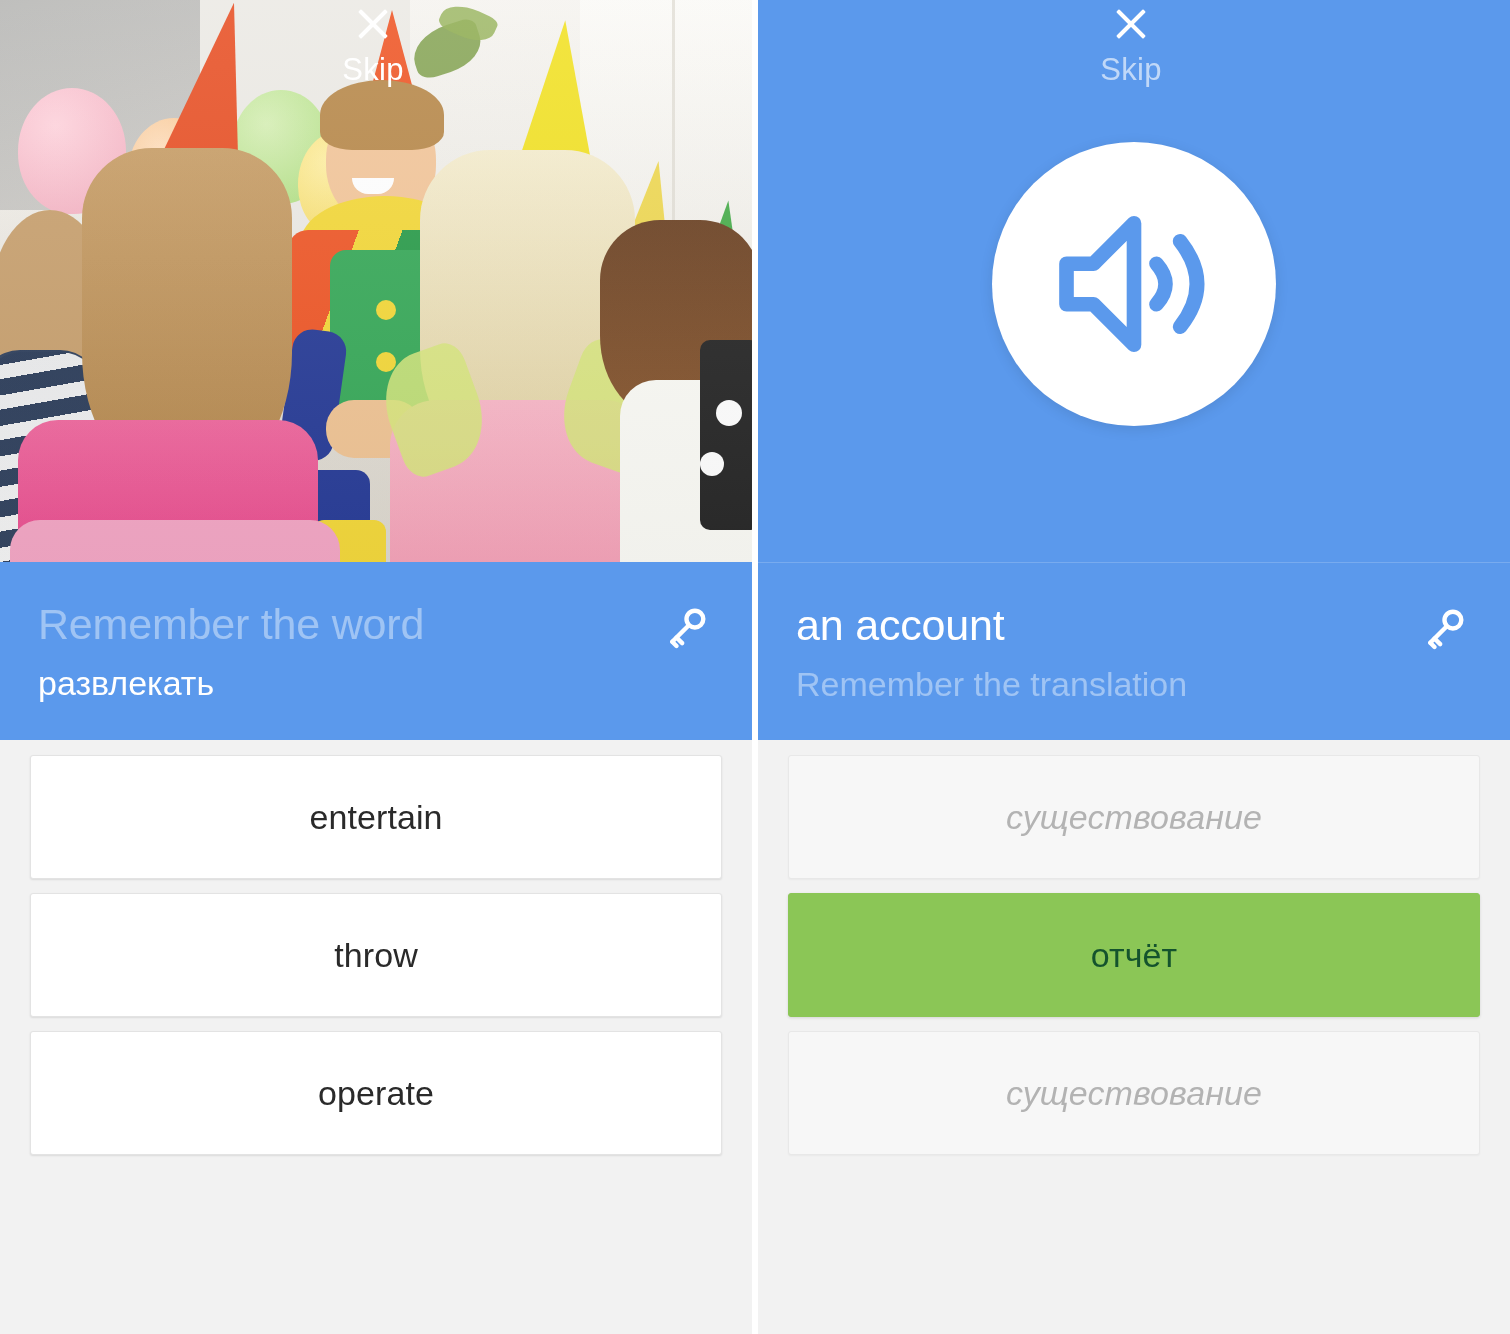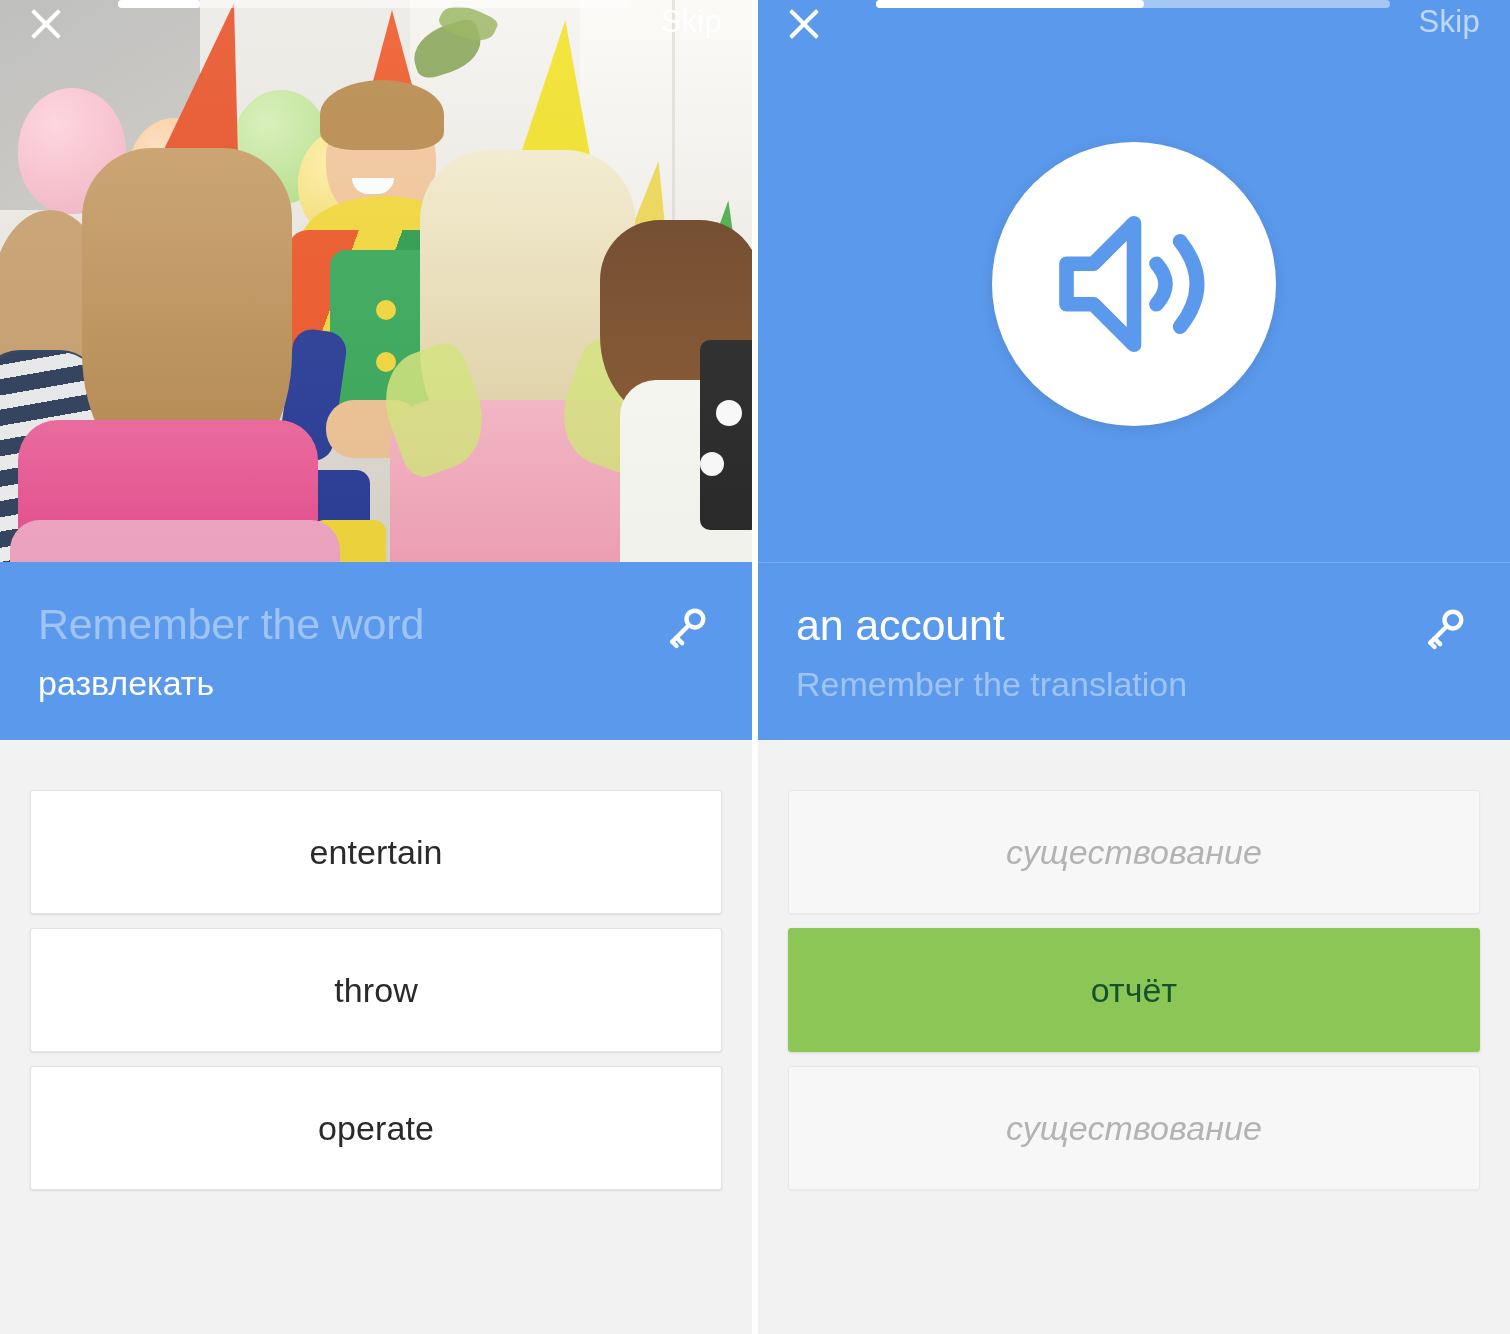--- a/index.html
+++ b/index.html
@@ -9,22 +9,23 @@
     font-family: "Liberation Sans", sans-serif;
     overflow: hidden;
   }
   .screen { display: flex; width: 1510px; height: 1334px; background: #ffffff; }
   .panel { width: 752px; height: 1334px; position: relative; background: #f2f2f2; overflow: hidden; }
   .panel.right { margin-left: 6px; width: 752px; }
 
   
   .topbar {
     position: absolute; top: 0; left: 0; right: 0; height: 88px;
-    display: flex; z-index: 30;
+    display: flex; align-items: center; z-index: 30;
     padding: 0 28px 0 22px;
+    flex-direction: column;
   }
   .close-btn {
     width: 48px; height: 48px; position: relative; flex: 0 0 auto; cursor: pointer;
   }
   .close-btn span {
     position: absolute; top: 50%; left: 50%; width: 38px; height: 4px;
     background: #ffffff; border-radius: 1px;
   }
   .close-btn span:nth-child(1) { transform: translate(-50%,-50%) rotate(45deg); }
   .close-btn span:nth-child(2) { transform: translate(-50%,-50%) rotate(-45deg); }
@@ -94,22 +95,21 @@
   .audio-circle {
     width: 284px; height: 284px; border-radius: 50%; background: #ffffff;
     display: flex; align-items: center; justify-content: center;
     box-shadow: 0 3px 14px rgba(0,0,0,0.10);
     cursor: pointer; margin-top: 6px;
   }
 
   
   .options {
     position: absolute; left: 0; right: 0; top: 740px; bottom: 0;
-    padding: 30px 30px 0 30px;
-    margin-top: 20px;
+    padding: 15px 30px 0 30px;
   }
   .opt {
     height: 124px; margin-bottom: 14px; border-radius: 3px;
     display: flex; align-items: center; justify-content: center;
     font-size: 34px; letter-spacing: 0.1px; cursor: pointer;
   }
   .opt.white {
     background: #ffffff; border: 1px solid #e3e3e3; color: #2a2a2a;
     box-shadow: 0 1px 2px rgba(0,0,0,0.10);
   }

